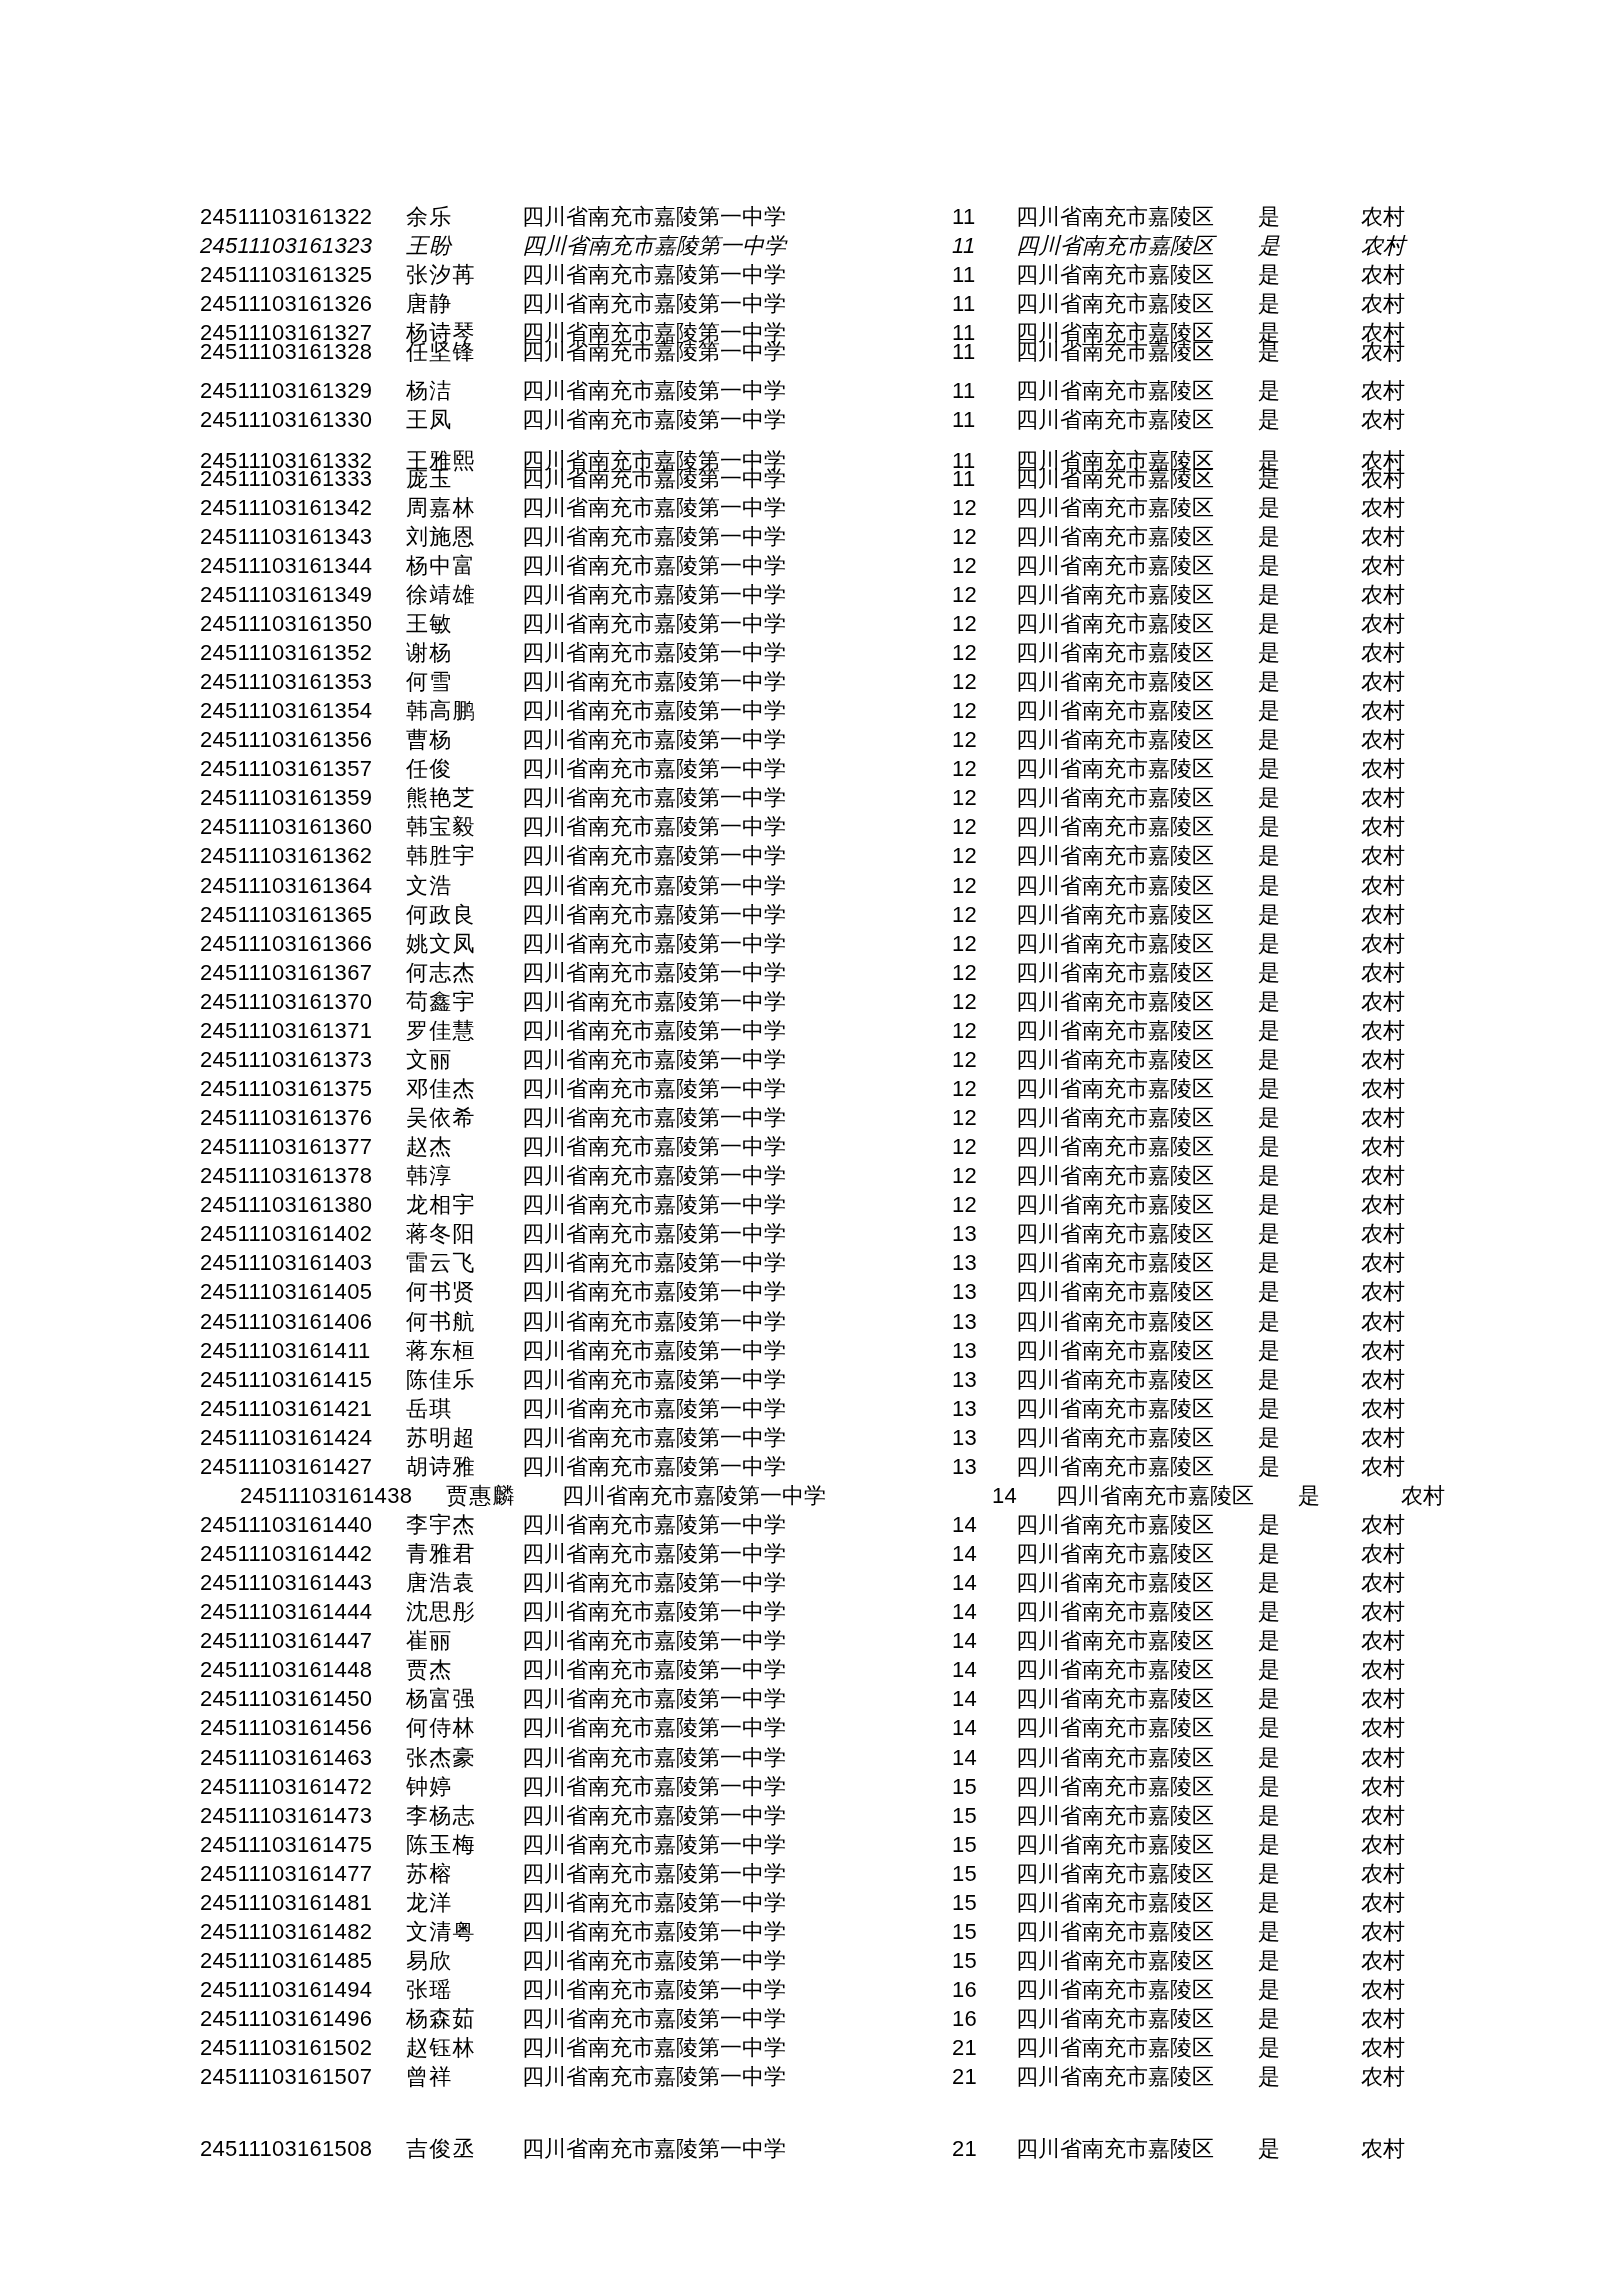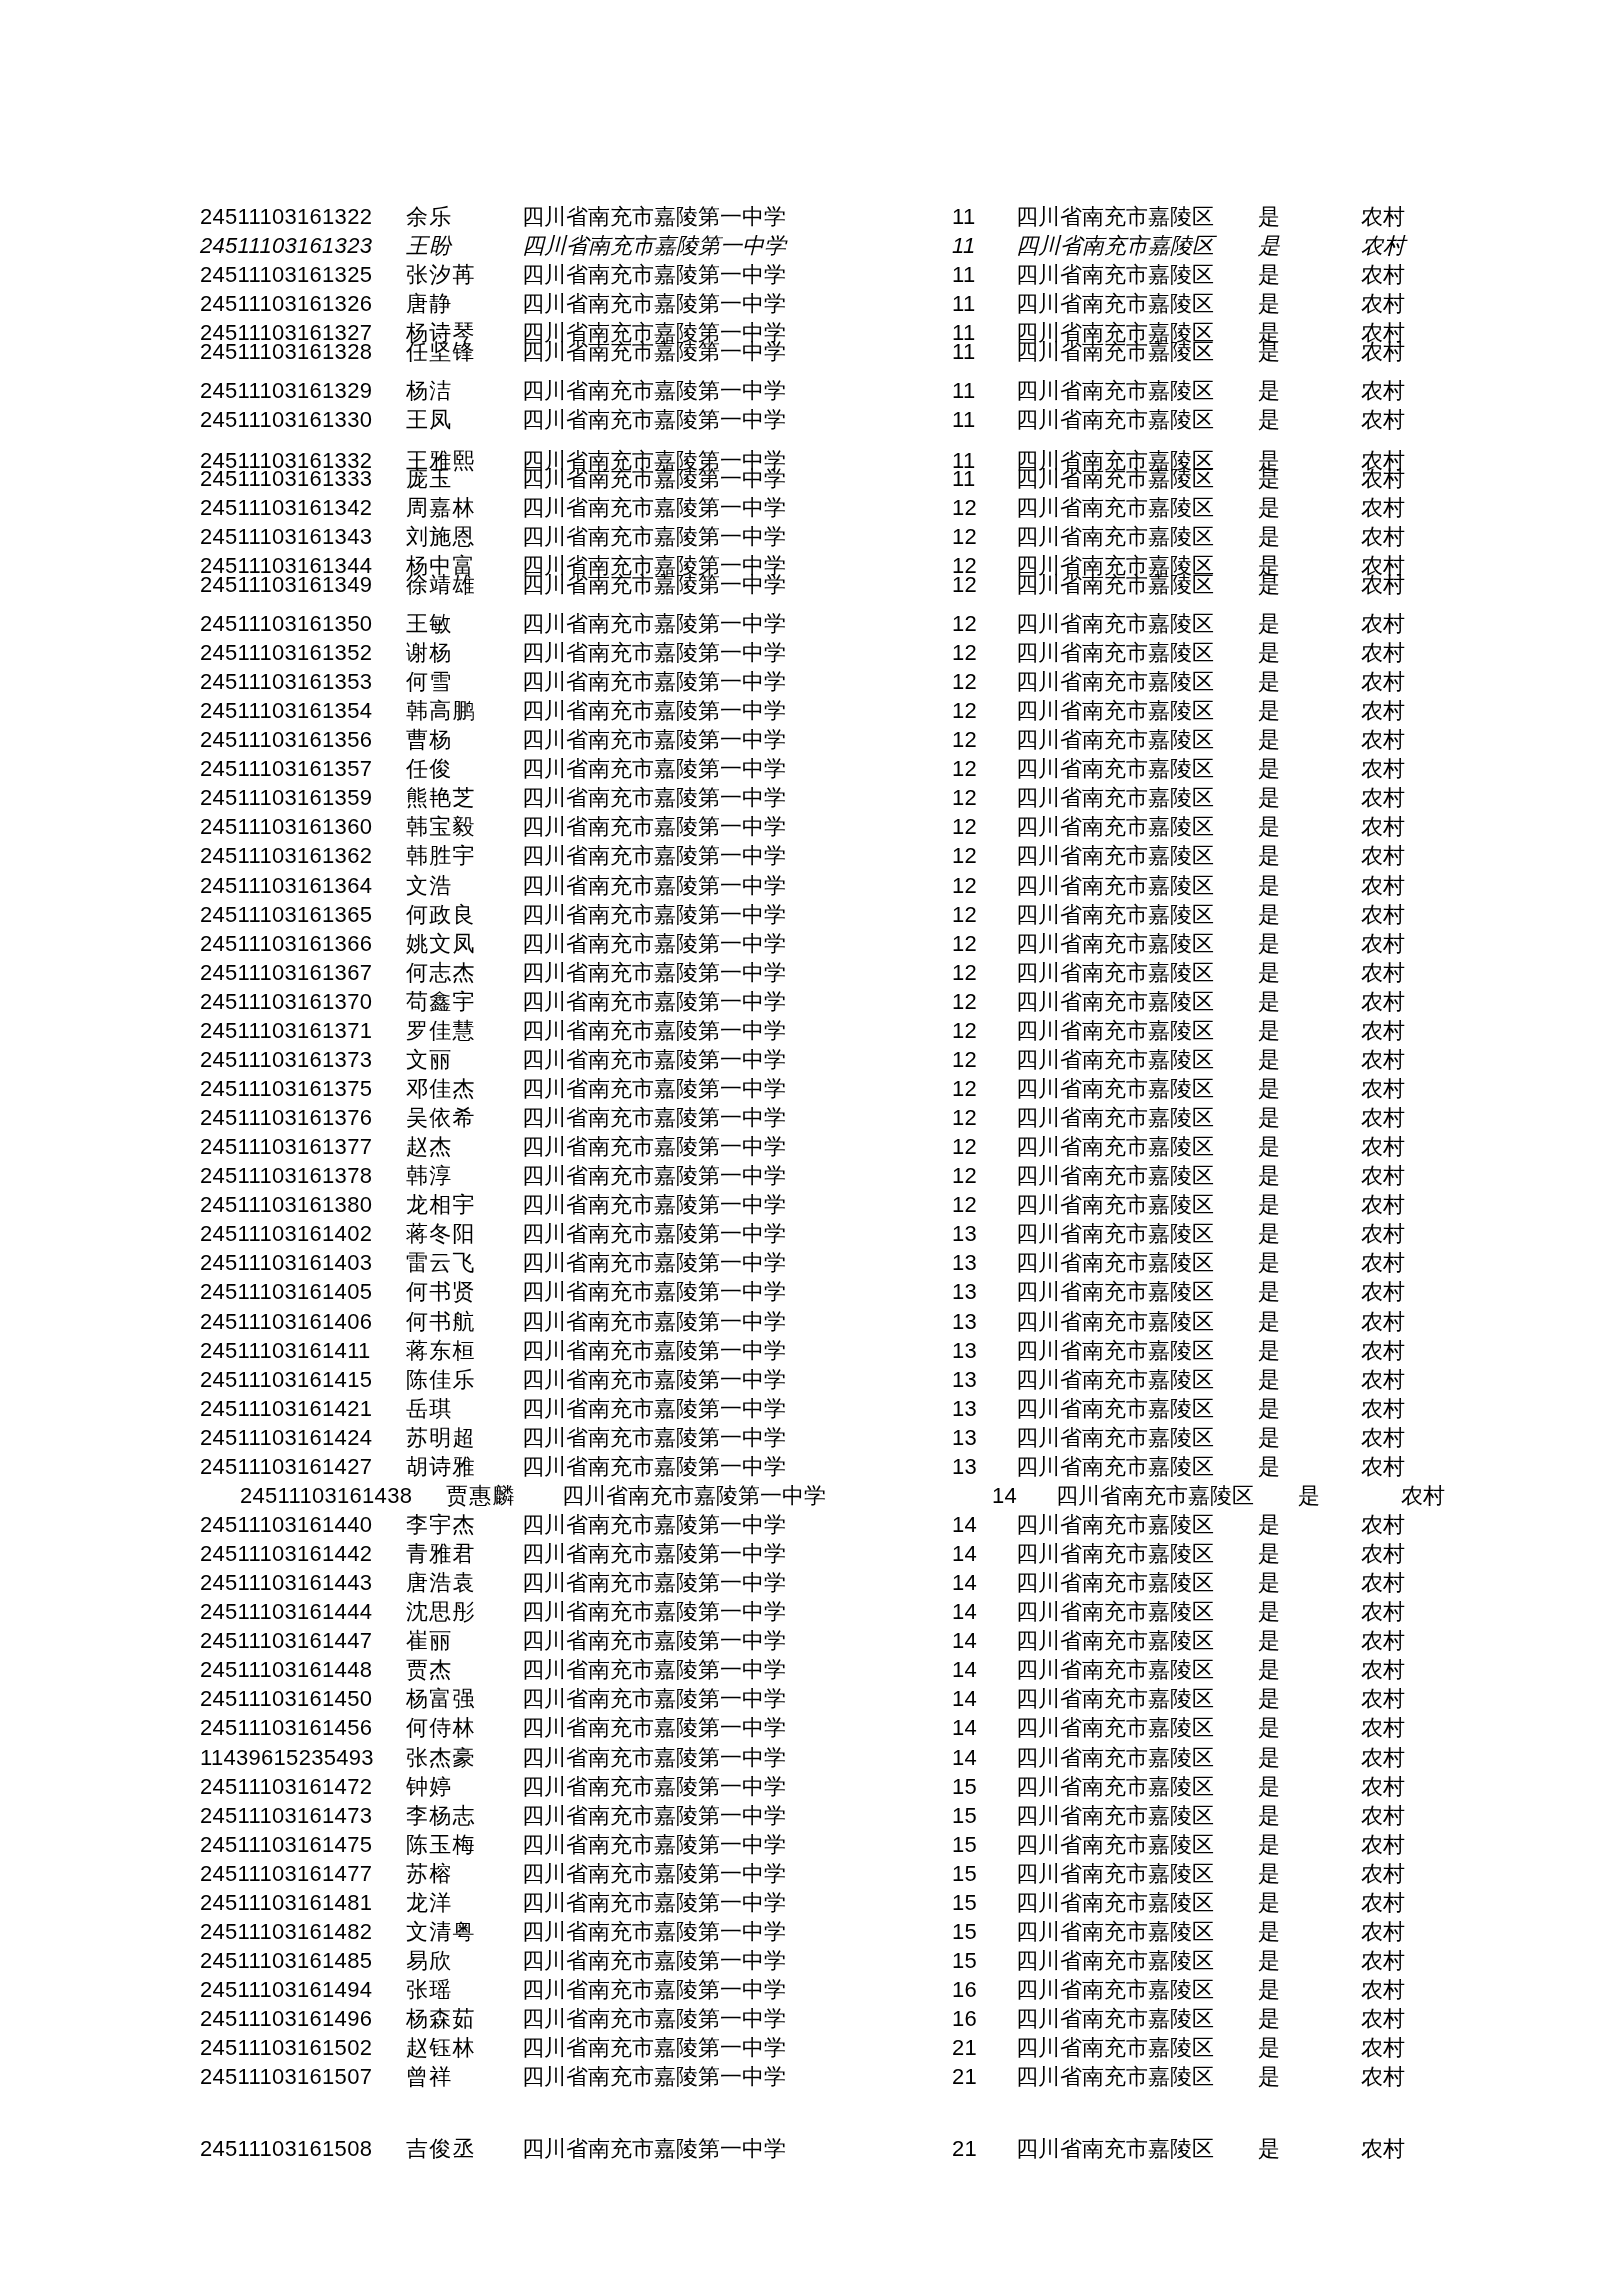--- a/index.html
+++ b/index.html
@@ -164,21 +164,21 @@
     </div>
     <div class="row" style="top: 349px;">
       <span class="cell num c-id">24511103161344</span>
       <span class="cell zh c-name">杨中富</span>
       <span class="cell zh c-school">四川省南充市嘉陵第一中学</span>
       <span class="cell num c-class">12</span>
       <span class="cell zh c-region">四川省南充市嘉陵区</span>
       <span class="cell zh c-flag">是</span>
       <span class="cell zh c-area">农村</span>
     </div>
-    <div class="row" style="top: 368px;">
+    <div class="row" style="top: 378px;">
       <span class="cell num c-id">24511103161349</span>
       <span class="cell zh c-name">徐靖雄</span>
       <span class="cell zh c-school">四川省南充市嘉陵第一中学</span>
       <span class="cell num c-class">12</span>
       <span class="cell zh c-region">四川省南充市嘉陵区</span>
       <span class="cell zh c-flag">是</span>
       <span class="cell zh c-area">农村</span>
     </div>
     <div class="row" style="top: 407px;">
       <span class="cell num c-id">24511103161350</span>
@@ -525,21 +525,21 @@
     <div class="row" style="top: 1511px;">
       <span class="cell num c-id">24511103161456</span>
       <span class="cell zh c-name">何侍林</span>
       <span class="cell zh c-school">四川省南充市嘉陵第一中学</span>
       <span class="cell num c-class">14</span>
       <span class="cell zh c-region">四川省南充市嘉陵区</span>
       <span class="cell zh c-flag">是</span>
       <span class="cell zh c-area">农村</span>
     </div>
     <div class="row" style="top: 1541px;">
-      <span class="cell num c-id">11439615235493</span>
+      <span class="cell num c-id">24511103161463</span>
       <span class="cell zh c-name">张杰豪</span>
       <span class="cell zh c-school">四川省南充市嘉陵第一中学</span>
       <span class="cell num c-class">14</span>
       <span class="cell zh c-region">四川省南充市嘉陵区</span>
       <span class="cell zh c-flag">是</span>
       <span class="cell zh c-area">农村</span>
     </div>
     <div class="row" style="top: 1570px;">
       <span class="cell num c-id">24511103161472</span>
       <span class="cell zh c-name">钟婷</span>

